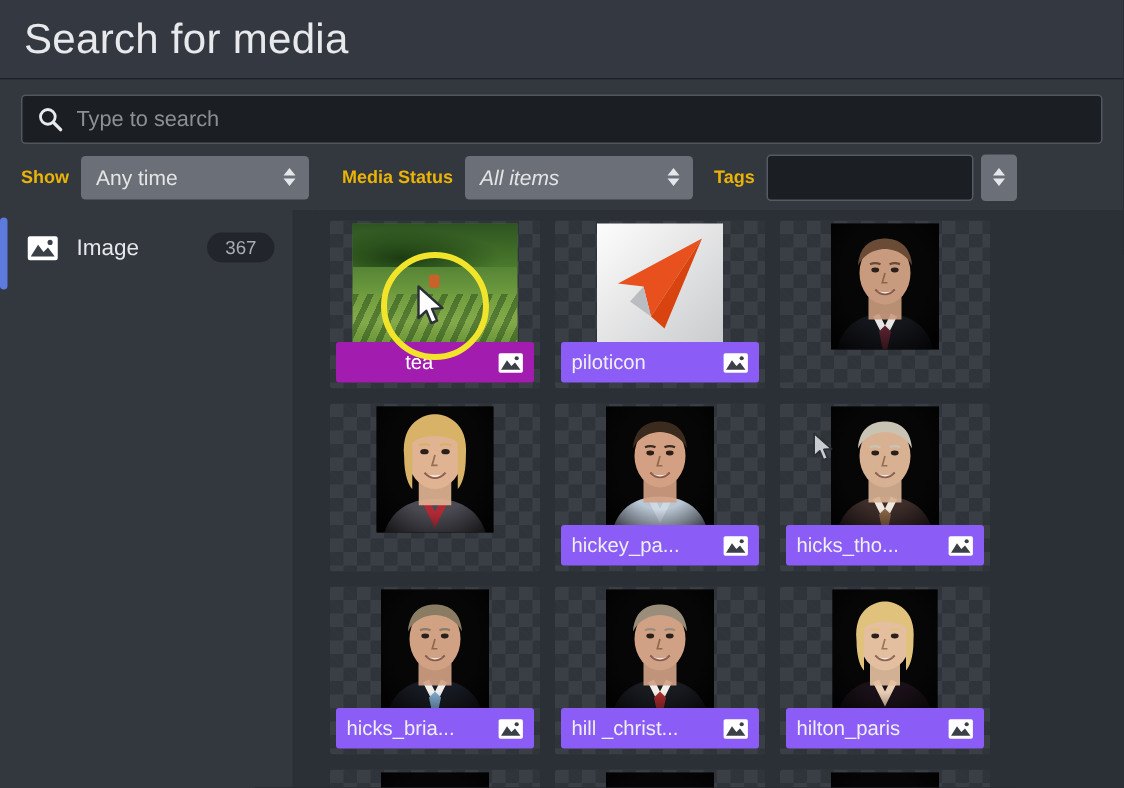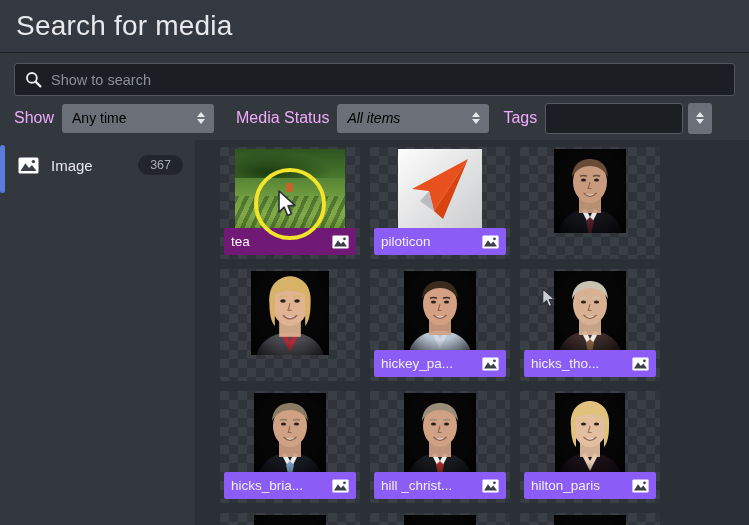--- a/index.html
+++ b/index.html
@@ -67,34 +67,35 @@
 
   .filter-row {
     background: #33373e;
     height: 44px;
     display: flex;
     align-items: center;
     padding: 0 14px;
     gap: 0;
   }
   .filter-label {
-    color: #f0abfc;
-    font-size: 16px;
+    color: #eab308;
+    font-size: 12px;
     margin-right: 8px;
     white-space: nowrap;
+    font-weight: bold;
   }
   .select {
     position: relative;
     height: 29px;
     background: #6a6f78;
     border-radius: 3px;
     display: flex;
     align-items: center;
     padding: 0 26px 0 10px;
-    color: #000000;
+    color: #e5e5e5;
     font-size: 14px;
     white-space: nowrap;
   }
   .select.wide-time { width: 152px; }
   .select.wide-status { width: 152px; font-style: italic; }
   .spin {
     position: absolute;
     right: 8px;
     top: 50%;
     transform: translateY(-50%);
@@ -242,21 +243,21 @@
     padding: 0 7px;
     gap: 4px;
   }
   .cell-label .name {
     color: #eef0f2;
     font-size: 13.5px;
     flex: 1;
     white-space: nowrap;
     overflow: hidden;
   }
-  .cell.selected .cell-label { background: #701a75; }
+  .cell.selected .cell-label { background: #a21caf; text-align: center; }
   .cell.selected .cell-label .name { color: #ffffff; }
   .label-icon { width: 17px; height: 14px; flex: 0 0 auto; display: block; }
 
   
   .click-ring {
     position: absolute;
     width: 72px; height: 72px;
     border: 4px solid #f2e42a;
     border-radius: 50%;
     left: 248px;
@@ -275,21 +276,21 @@
   <div class="header">
     <div class="header-title">Search for media</div>
   </div>
 
   <div class="searchbar-wrap">
     <div class="search-field">
       <svg class="search-icon" viewBox="0 0 18 18">
         <circle cx="7.3" cy="7.3" r="5.2" fill="none" stroke="#e9eaec" stroke-width="2"></circle>
         <line x1="11.2" y1="11.2" x2="16.3" y2="16.3" stroke="#e9eaec" stroke-width="2.4" stroke-linecap="round"></line>
       </svg>
-      <span class="search-placeholder">Show to search</span>
+      <span class="search-placeholder">Type to search</span>
     </div>
   </div>
 
   <div class="filter-row">
     <span class="filter-label">Show</span>
     <div class="select wide-time">
       <span>Any time</span>
       <span class="spin">
           <i class="up"></i>
           <i class="dn"></i>

